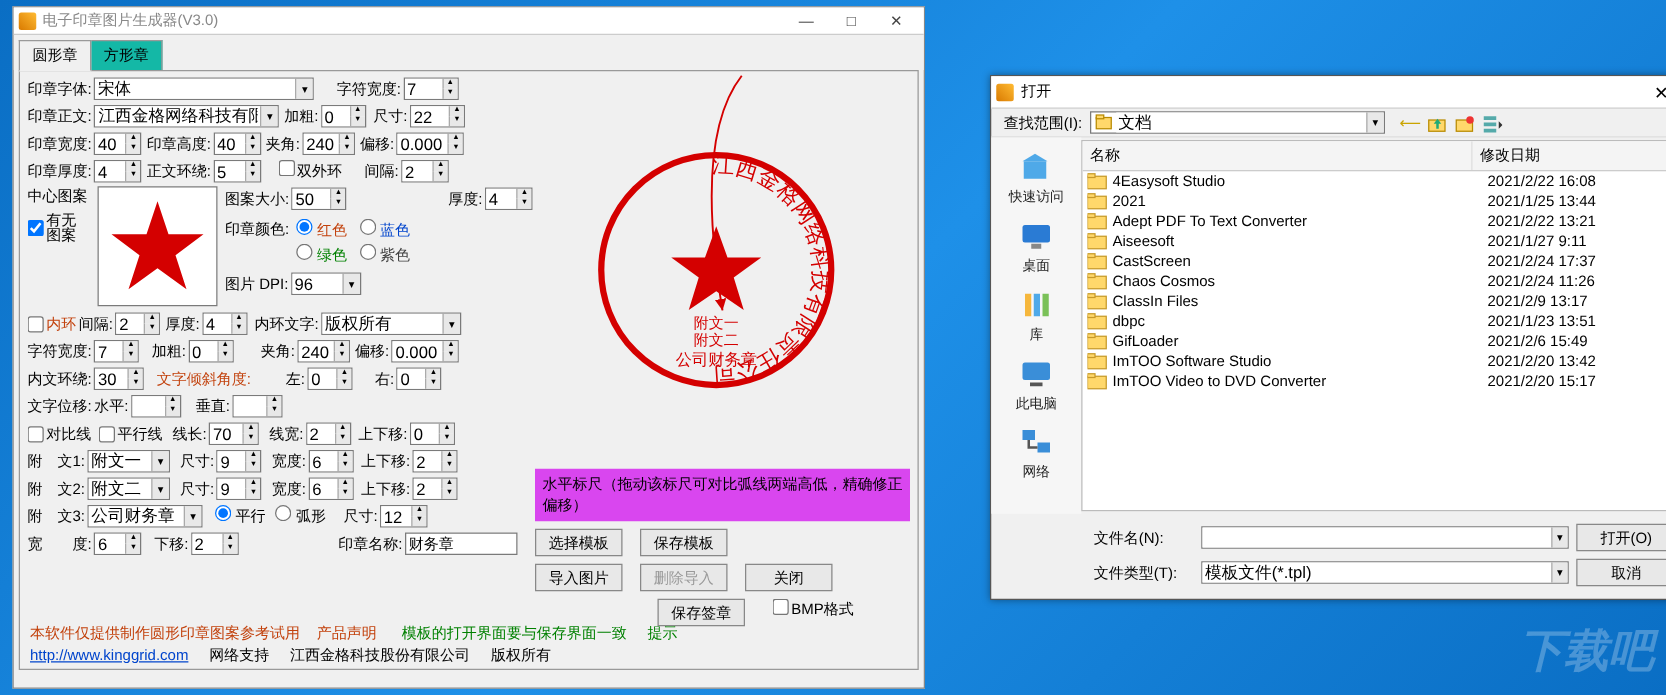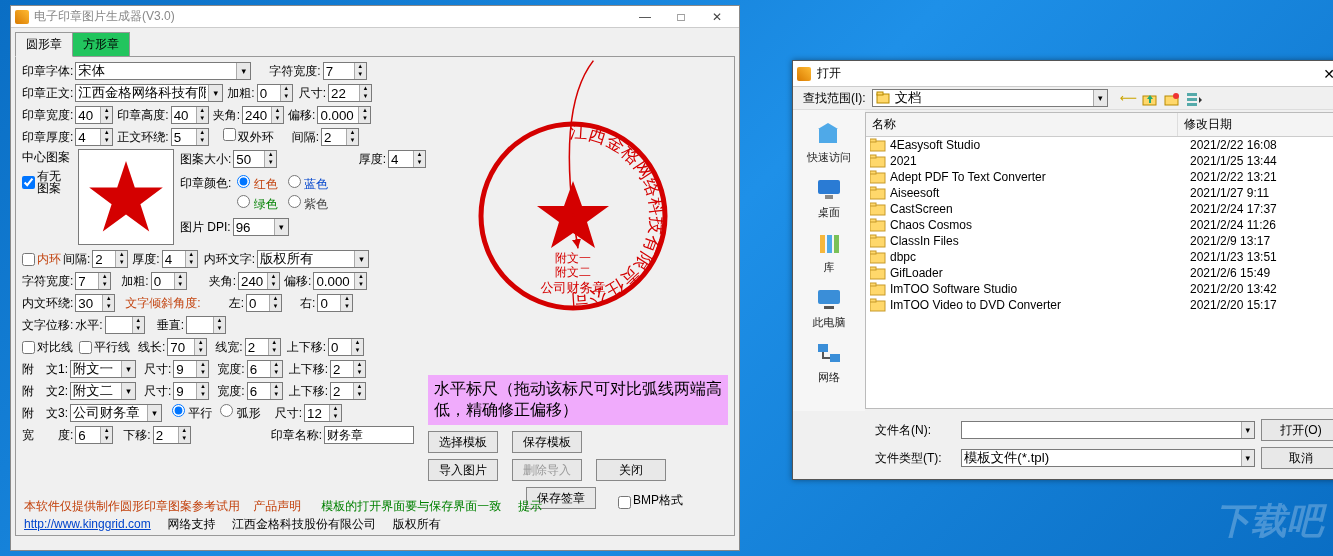--- a/index.html
+++ b/index.html
@@ -40,21 +40,21 @@
     margin-right: 5px;
   }
   .titlebar .title { flex: 1; color: #888; }
   .titlebar .win-btn { width: 36px; height: 20px; display:flex; align-items:center; justify-content:center; color:#444; font-size:12px; }
   .tabs {
     display: flex; padding: 3px 4px 0 4px; background:#f0f0f0;
   }
   .tab {
     padding: 3px 10px;
     border: 1px solid #999;
-    background: #22c55e;
+    background: #14b8a6;
     margin-right: -1px;
     position: relative; top: 1px;
   }
   .tab.active { background: #f0f0f0; border-bottom: 1px solid #f0f0f0; z-index: 2;}
   .tab-pane {
     border: 1px solid #999;
     margin: 0 4px 4px 4px;
     padding: 4px 6px;
     height: 480px;
     position: relative;
@@ -90,22 +90,22 @@
   }
   .star-preview svg { width:80px; height:80px;}
   .stamp-preview {
     width:290px; height:310px;
     display:flex; align-items:center; justify-content:center;
     position:relative;
   }
   .stamp-preview svg { width:200px; height:200px; overflow:visible;}
   .arrow-ov { position:absolute; left:50px; top:-5px; width:80px; height:260px; pointer-events:none;}
   .ruler-note {
-    background:#f0abfc; padding:4px 6px; margin-top: 4px;
-    font-size:16px;
+    background:#d946ef; padding:4px 6px; margin-top: 4px;
+    font-size:12px;
   }
   .btn {
     display:inline-flex; align-items:center; justify-content:center;
     min-width:70px; height:22px;
     background:#e8e8e8; border:1px solid #888;
     padding:0 8px; font-size:12px;
   }
   .btn-row { display:flex; gap:14px; margin-top:6px;}
   .footer {
     position:absolute; left:0; right:0; bottom:0;
@@ -604,21 +604,21 @@
         <div class="btn">保存模板</div>
       </div>
       <div class="btn-row">
         <div class="btn">导入图片</div>
         <div class="btn" style="color:#999">删除导入</div>
         <div class="btn">关闭</div>
       </div>
       <div class="btn-row">
         <span style="width:84px"></span>
         <div class="btn">保存签章</div>
-        <label style="margin-left:8px; display:flex; align-items:flex-end;">
+        <label style="margin-left:8px; display:flex; align-items:flex-start;">
             <input type="checkbox" class="chk" style=""> 
             <span>BMP格式</span>
           </label>
       </div>
     </div>
 
     <div class="footer">
       <div>
         <span class="red">本软件仅提供制作圆形印章图案参考试用</span>
         &nbsp;&nbsp;

